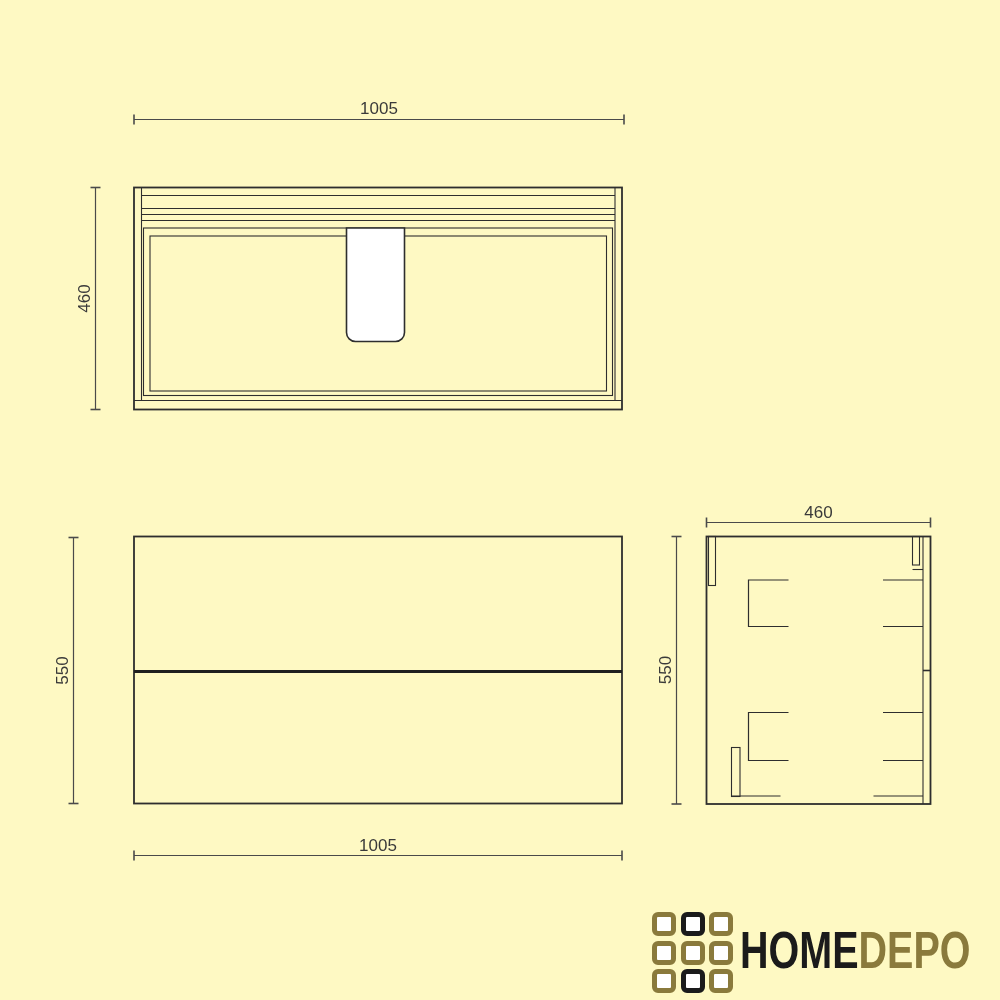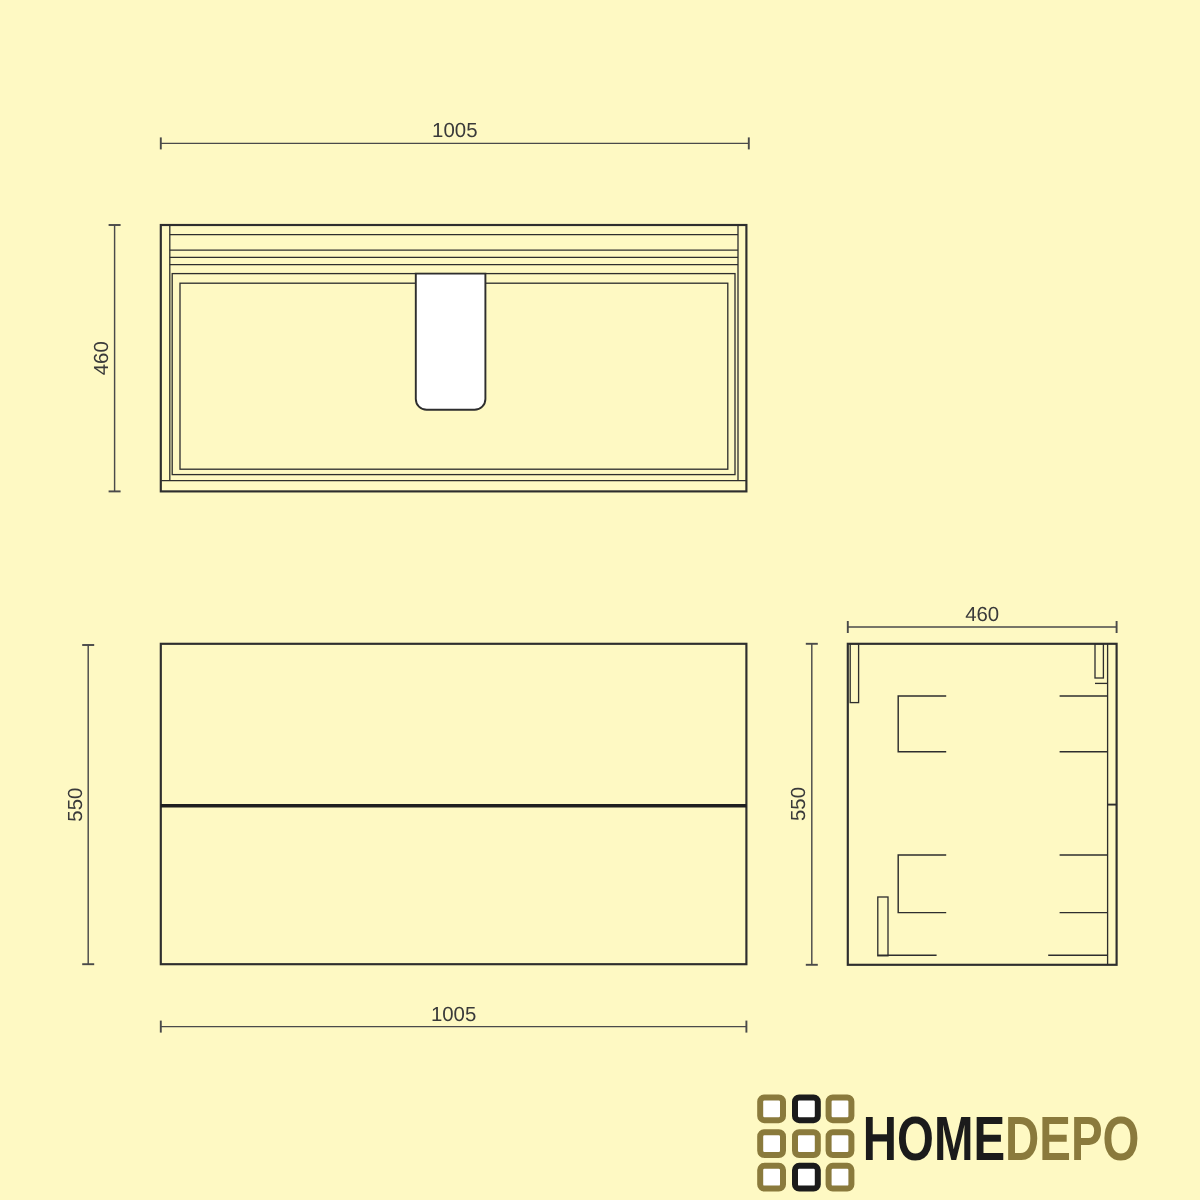--- a/index.html
+++ b/index.html
@@ -10,21 +10,21 @@
     font-family:"Liberation Sans", sans-serif;
     overflow:hidden;
   }
   .drawing{position:absolute;left:0;top:0;}
   .dim-text{
     font-family:"Liberation Sans", sans-serif;
     font-size:17px;
     fill:var(--text,#3a3a3a);
   }
   
-  .logo{position:absolute;left:631px;top:912px;display:flex;align-items:flex-end;}
+  .logo{position:absolute;left:652px;top:912px;display:flex;align-items:flex-end;}
   .logo-grid{
     display:grid;
     grid-template-columns:repeat(3,24px);
     grid-auto-rows:24px;
     gap:4.5px;
   }
   .logo-grid .sq{
     display:block;width:24px;height:24px;box-sizing:border-box;
     border:5px solid var(--gold,#8a7a3c);border-radius:6px;background:#fff;
   }

